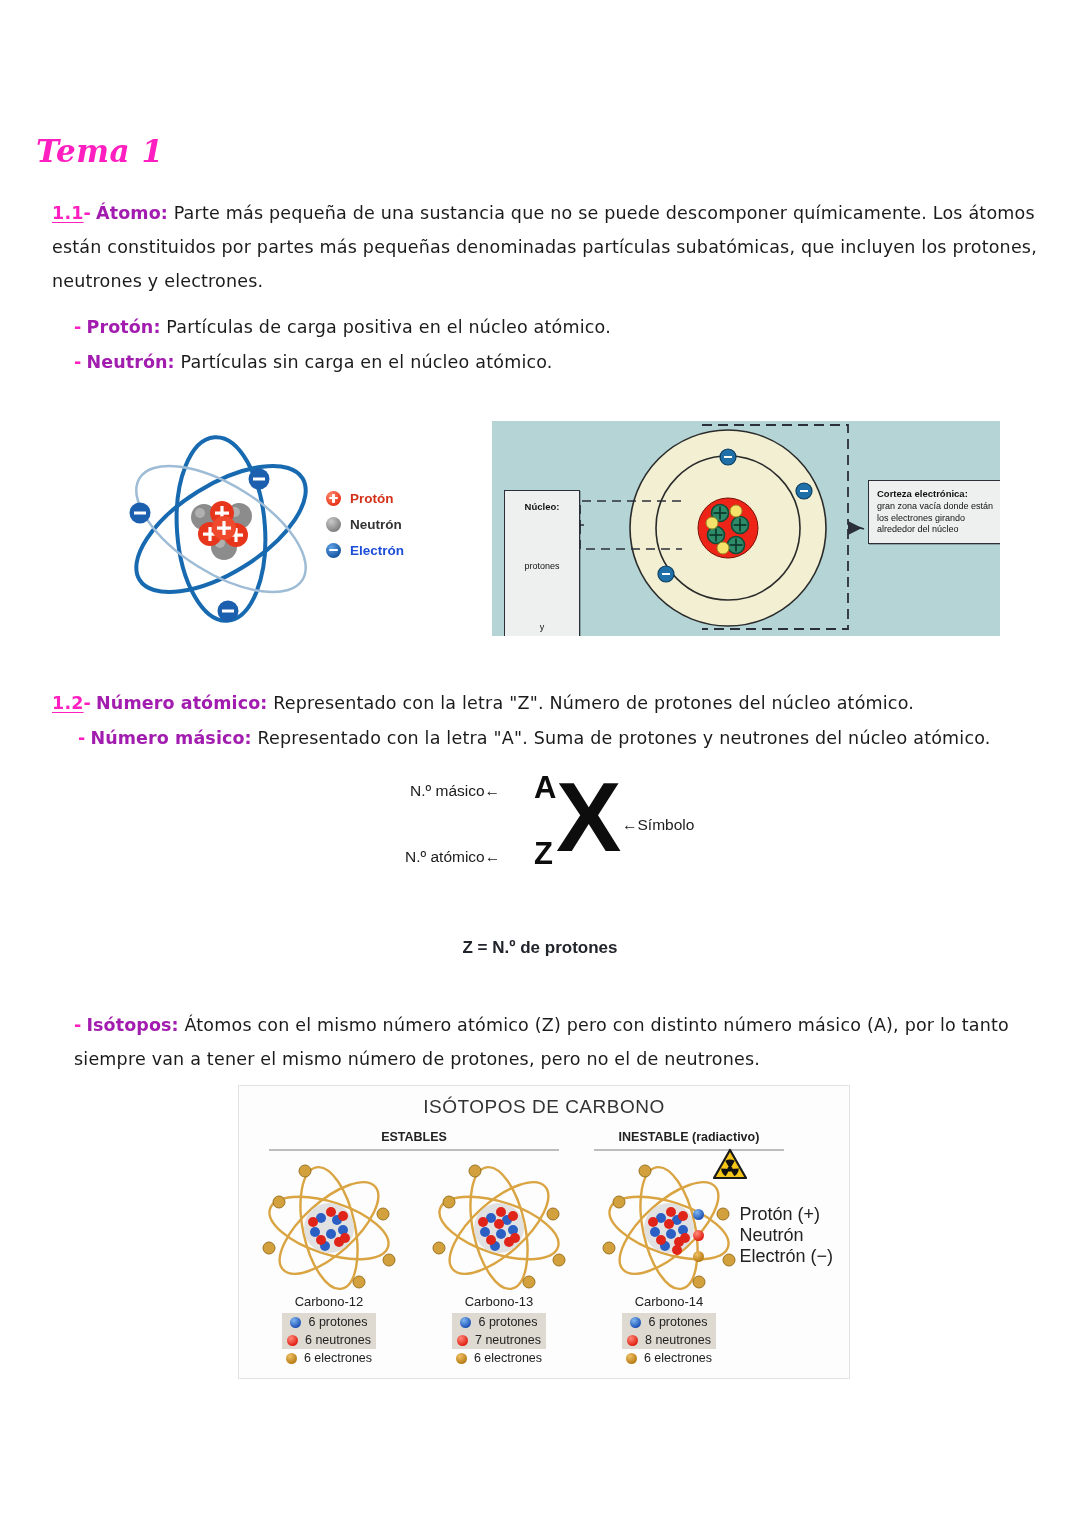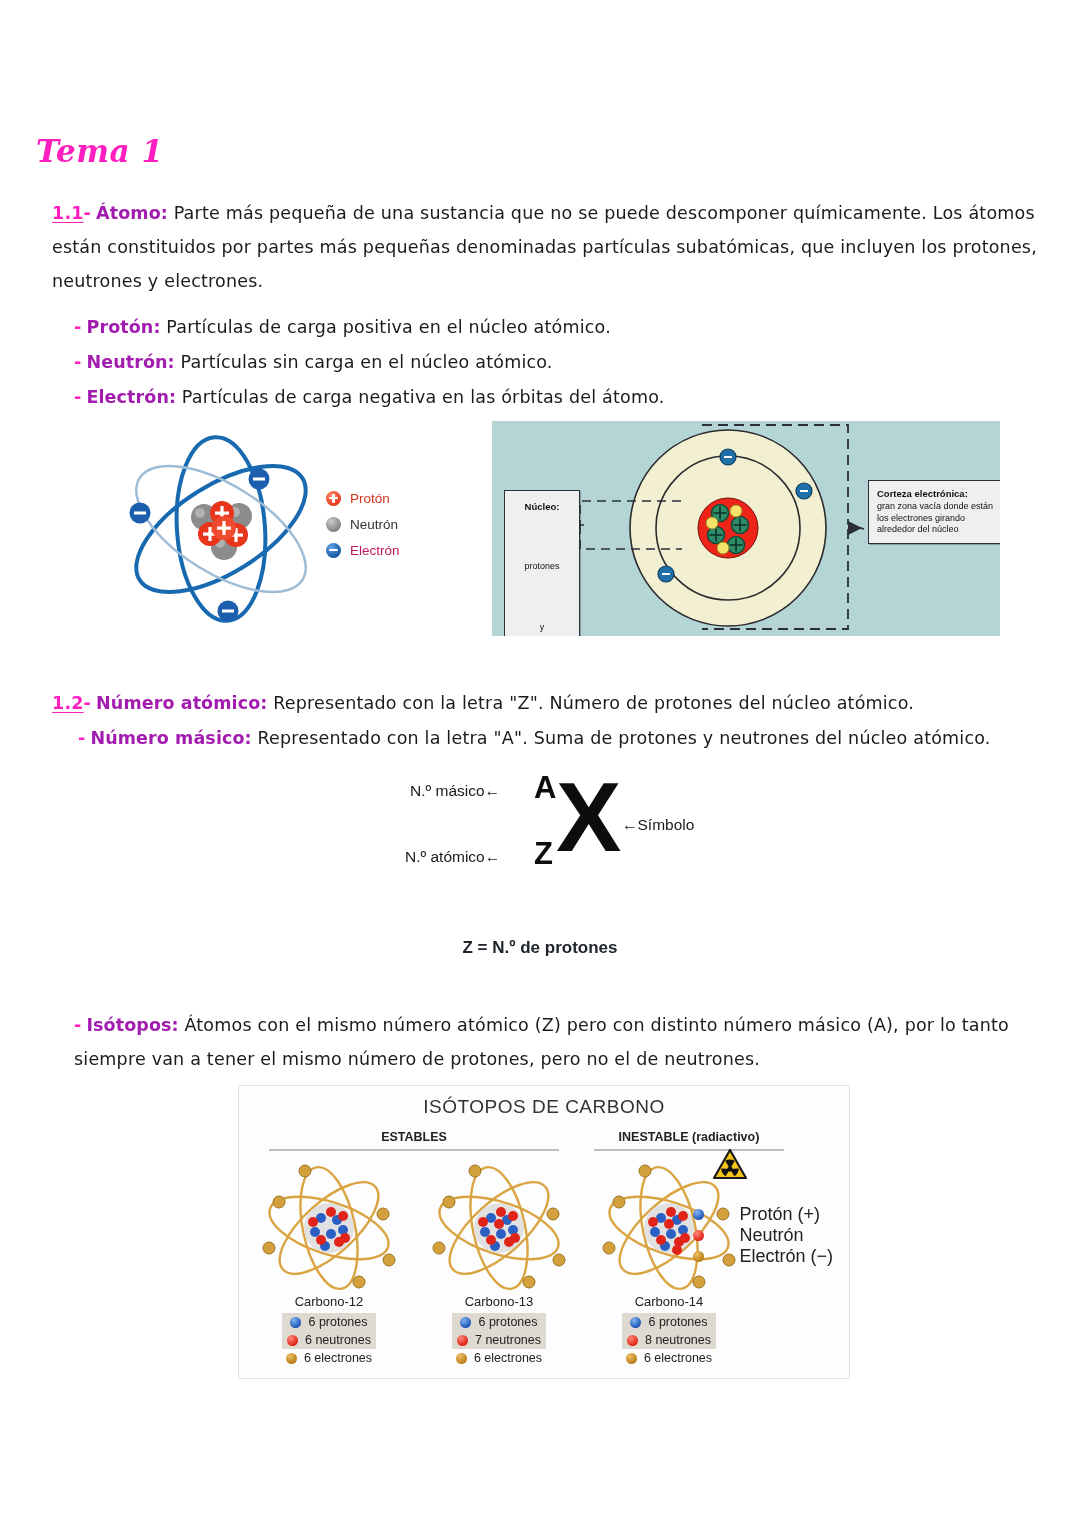--- a/index.html
+++ b/index.html
@@ -73,21 +73,21 @@
     width: 322px;
     height: 216px;
     background: #ffffff;
   }
   .fig1 .legend {
     position: absolute;
     left: 208px;
     top: 64px;
     font-family: "Liberation Sans", sans-serif;
     font-size: 13.5px;
-    font-weight: normal;
+    font-weight: bold;
   }
   .fig1 .legend div {
     display: flex;
     align-items: center;
     height: 26px;
     white-space: nowrap;
   }
   .lg-dot {
     width: 15px; height: 15px;
     border-radius: 50%;
@@ -103,21 +103,21 @@
     content: "";
     position: absolute;
     background: #fff;
     border-radius: 1px;
   }
   .lg-dot.p::before { left: 3px; top: 6.5px; width: 9px; height: 2.4px; }
   .lg-dot.p::after { left: 6.3px; top: 3.2px; width: 2.4px; height: 9px; }
   .lg-dot.e::before { left: 3px; top: 6.5px; width: 9px; height: 2.4px; }
   .lbl-p { color: #d3321a; }
   .lbl-n { color: #333333; }
-  .lbl-e { color: #be185d; }
+  .lbl-e { color: #1d4ed8; }
 
   
   .fig2 {
     position: absolute;
     left: 492px;
     top: 421px;
     width: 508px;
     height: 215px;
     background: #b5d4d6;
     overflow: hidden;
@@ -249,24 +249,20 @@
     <span>Parte más pequeña de una sustancia que no se puede descomponer químicamente. Los átomos están constituidos por partes más pequeñas denominadas partículas subatómicas, que incluyen los protones, neutrones y electrones.</span>
   </div>
 
   <div class="block hand" style="left:74px; top:310px; width:960px;">
     <span class="dash">-</span><span class="term">Protón:</span>
     <span>Partículas de carga positiva en el núcleo atómico.</span>
   </div>
   <div class="block hand" style="left:74px; top:345px; width:960px;">
     <span class="dash">-</span><span class="term">Neutrón:</span>
     <span>Partículas sin carga en el núcleo atómico.</span>
-  </div>
-  <div class="block hand" style="left:74px; top:380px; width:960px;">
-    <span class="dash">-</span><span class="term">Electrón:</span>
-    <span>Partículas de carga negativa en las órbitas del átomo.</span>
   </div>
 
   <div class="fig1">
     <svg width="210" height="216" viewBox="0 0 210 216">
       <g fill="none">
         <ellipse cx="103" cy="108" rx="44" ry="92" stroke="#1769b0" stroke-width="4" transform="rotate(-4 103 108)"></ellipse>
         <ellipse cx="103" cy="108" rx="96" ry="44" stroke="#1769b0" stroke-width="4" transform="rotate(-32 103 108)"></ellipse>
         <ellipse cx="103" cy="108" rx="96" ry="44" stroke="#9fbcd6" stroke-width="2.5" transform="rotate(32 103 108)"></ellipse>
       </g>
 

